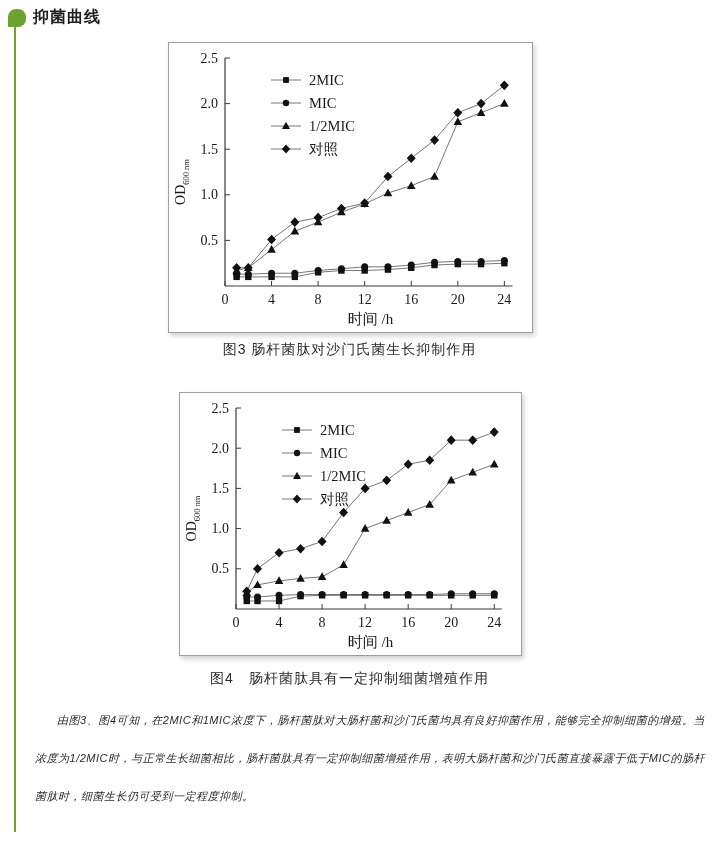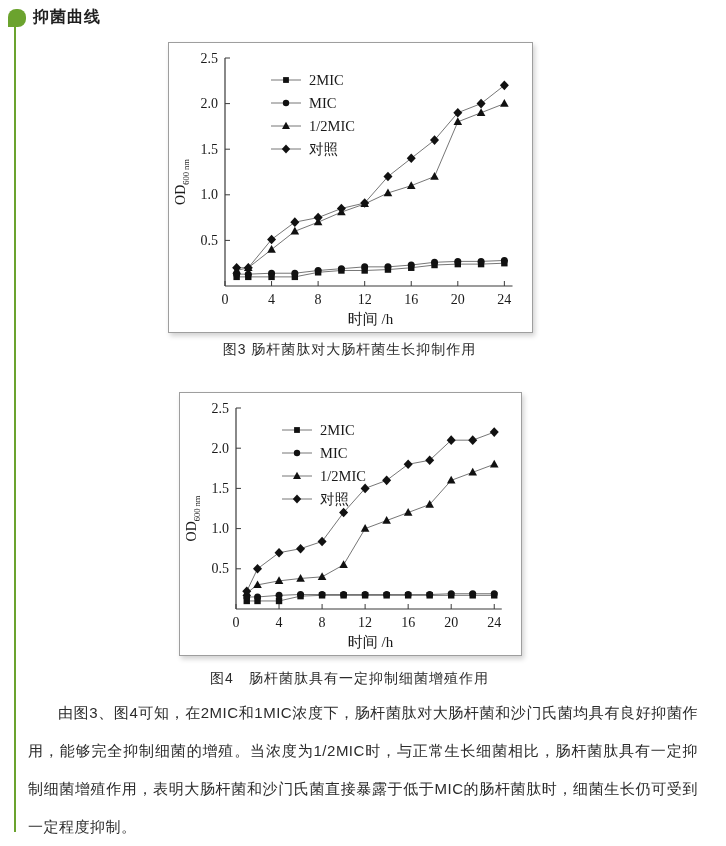--- a/index.html
+++ b/index.html
@@ -25,23 +25,23 @@
     box-shadow:2px 3px 5px rgba(0,0,0,0.18);
   }
   #fig3{left:168px;top:42px;width:363px;height:289px;}
   #fig4{left:179px;top:392px;width:341px;height:262px;}
   .caption{
     position:absolute;text-align:center;font-size:14px;color:#2b2b2b;letter-spacing:1px;
   }
   #cap3{left:148px;top:341px;width:403px;}
   #cap4{left:148px;top:670px;width:403px;}
   .body{
-    position:absolute;left:28px;top:694px;width:670px;margin:0;
-    font-size:15px;line-height:38px;color:#2b2b2b;
-    text-align:justify;text-indent:2em;letter-spacing:0.5px;
+    position:absolute;left:28px;top:694px;width:670px;margin:7px;
+    font-size:11px;line-height:38px;color:#2b2b2b;
+    text-align:justify;text-indent:2em;letter-spacing:0.5px;font-style:italic;
   }
 </style>
 </head>
 <body>
 
 <div id="page">
   <span class="leaf"></span>
   <div class="vline"></div>
   <h1 class="header">抑菌曲线</h1>
 
@@ -136,21 +136,21 @@
         <line x1="102" y1="60" x2="132" y2="60" stroke="#666666" stroke-width="0.9"></line>
         <circle cx="117" cy="60" r="3.1999999999999997" fill="#111111"></circle>
         <text x="140" y="65" font-size="14.5" fill="#1a1a1a" font-family="&quot;Liberation Serif&quot;,&quot;DejaVu Serif&quot;,serif">MIC</text>
         <line x1="102" y1="83" x2="132" y2="83" stroke="#666666" stroke-width="0.9"></line>
         <polygon points="117,78.8 113,85.9 121,85.9" fill="#111111"></polygon>
         <text x="140" y="88" font-size="14.5" fill="#1a1a1a" font-family="&quot;Liberation Serif&quot;,&quot;DejaVu Serif&quot;,serif">1/2MIC</text>
         <line x1="102" y1="106" x2="132" y2="106" stroke="#666666" stroke-width="0.9"></line>
         <polygon points="117,101.5 121.2,106 117,110.5 112.8,106" fill="#111111"></polygon>
         <text x="140" y="111" font-size="14.5" fill="#1a1a1a" font-family="&quot;Liberation Serif&quot;,&quot;DejaVu Serif&quot;,serif">对照</text>
       </svg></div>
-  <div class="caption" id="cap3">图3 肠杆菌肽对大肠杆菌生长抑制作用</div>
+  <div class="caption" id="cap3">图3 肠杆菌肽对沙门氏菌生长抑制作用</div>
 
   <div class="chart" id="fig4"><svg width="341" height="262" viewBox="0 0 341 262">
         <line x1="56" y1="15" x2="56" y2="216" stroke="#3a3a3a" stroke-width="1.2"></line>
         <line x1="56" y1="216" x2="321.772" y2="216" stroke="#3a3a3a" stroke-width="1.2"></line>
         <line x1="56" y1="216" x2="56" y2="211" stroke="#3a3a3a" stroke-width="1"></line>
         <text x="56" y="234" text-anchor="middle" font-size="14" fill="#1a1a1a" font-family="&quot;Liberation Serif&quot;,&quot;DejaVu Serif&quot;,serif">0</text>
         <line x1="99.03999999999999" y1="216" x2="99.03999999999999" y2="211" stroke="#3a3a3a" stroke-width="1"></line>
         <text x="99.03999999999999" y="234" text-anchor="middle" font-size="14" fill="#1a1a1a" font-family="&quot;Liberation Serif&quot;,&quot;DejaVu Serif&quot;,serif">4</text>
         <line x1="142.07999999999998" y1="216" x2="142.07999999999998" y2="211" stroke="#3a3a3a" stroke-width="1"></line>
         <text x="142.07999999999998" y="234" text-anchor="middle" font-size="14" fill="#1a1a1a" font-family="&quot;Liberation Serif&quot;,&quot;DejaVu Serif&quot;,serif">8</text>

